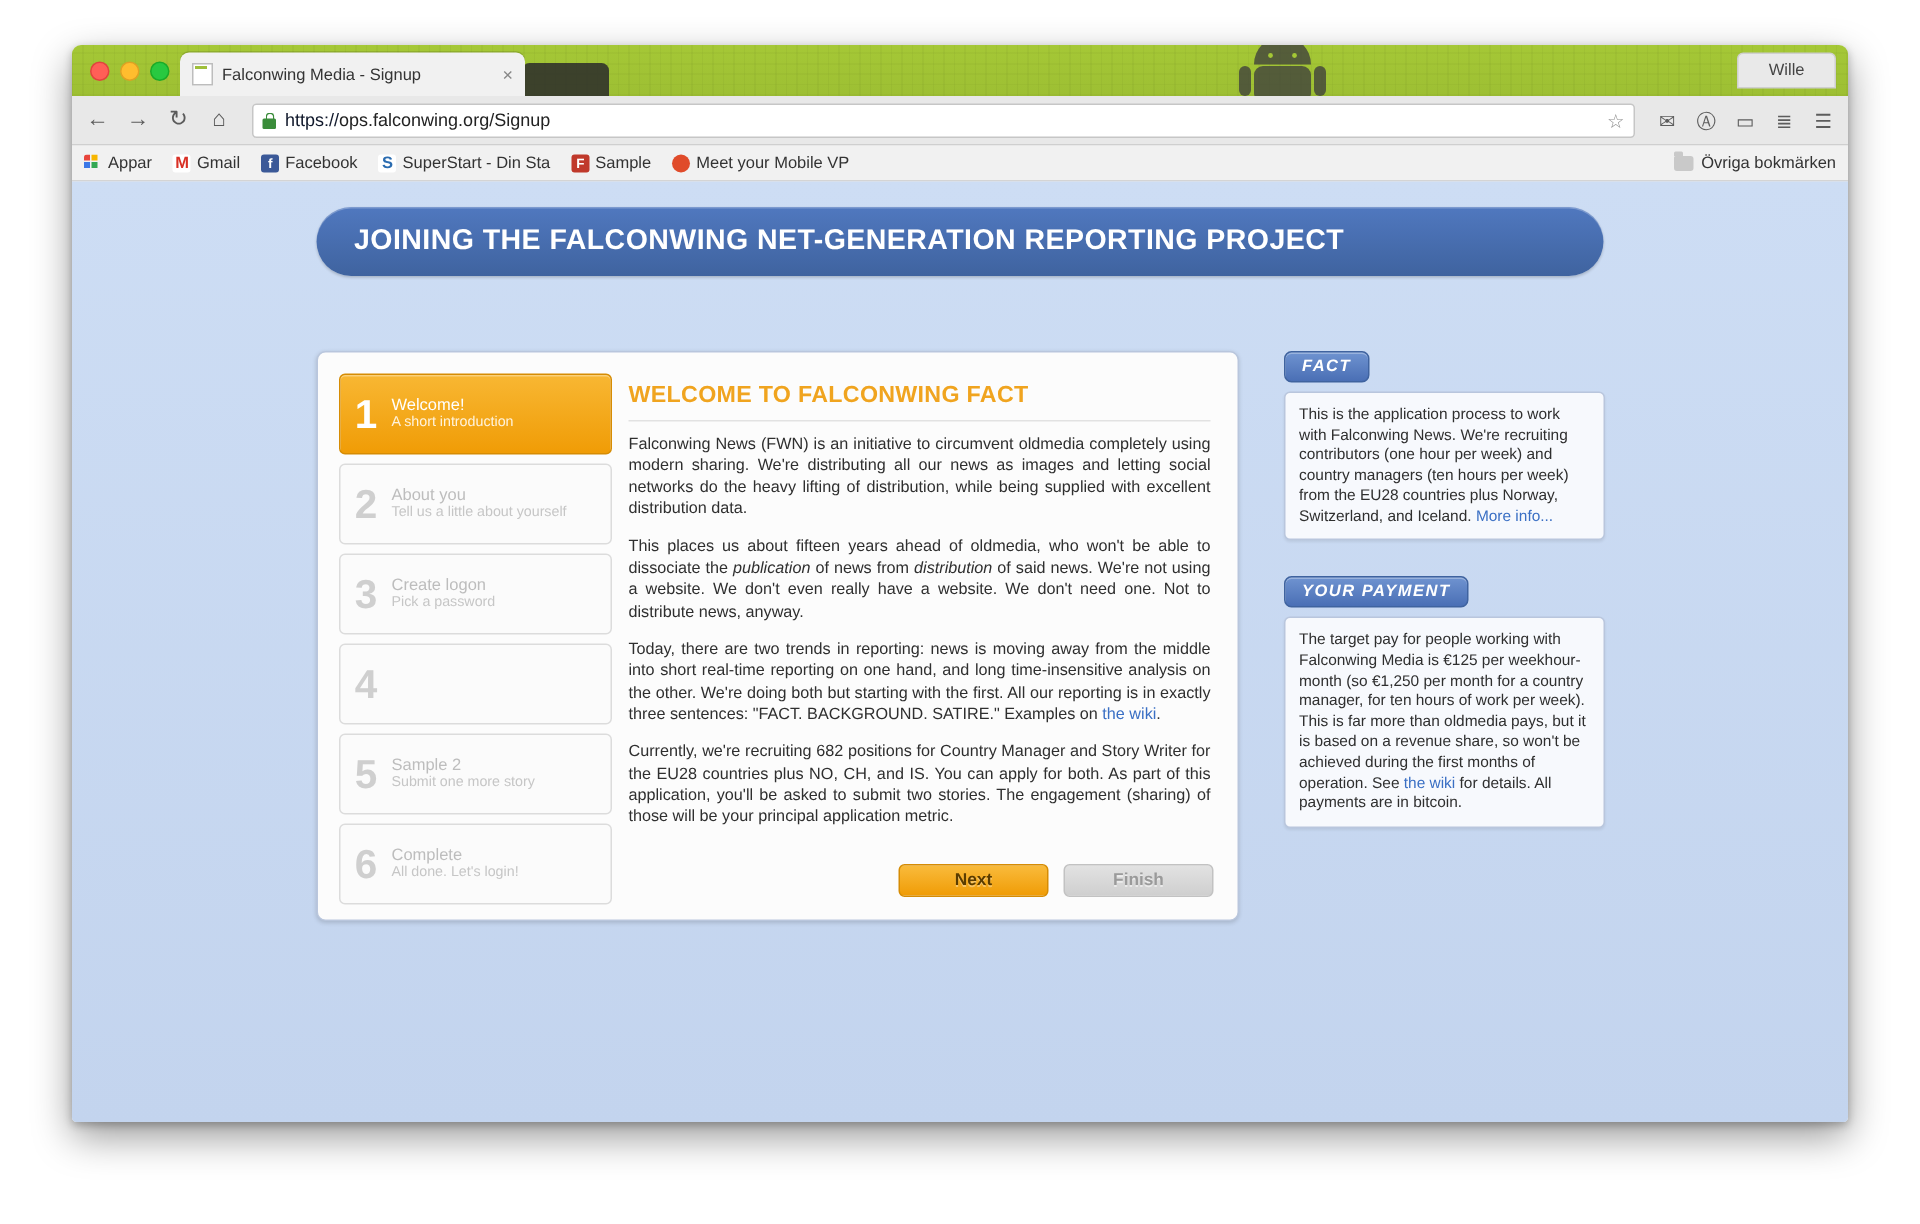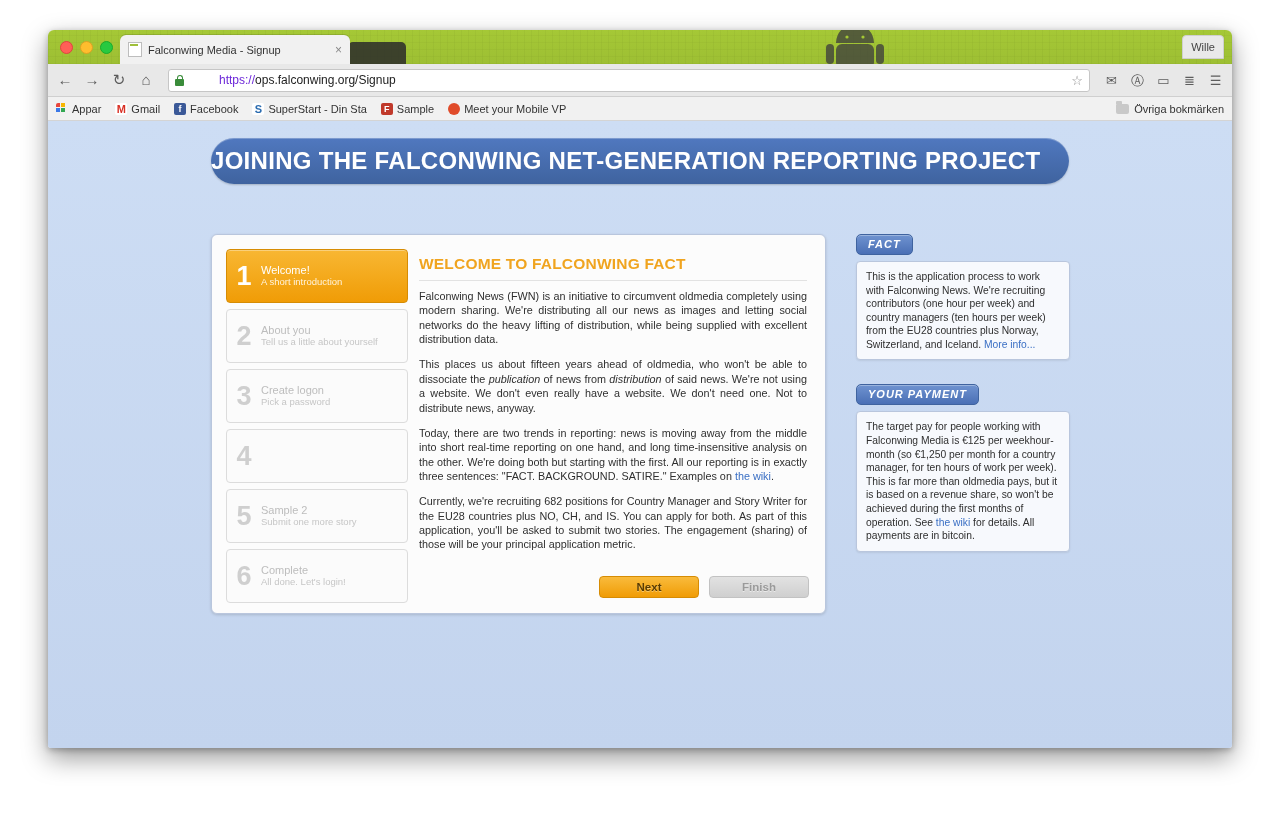--- a/index.html
+++ b/index.html
@@ -117,21 +117,21 @@
     position: absolute;
     left: 742px; top: 0px;
     width: 130px; height: 34px;
     z-index: 2;
     opacity: .9;
   }
   .user-badge {
     position: absolute;
     right: 8px; top: 5px;
     height: 22px;
-    padding: 0 8px;
+    padding: 0 20px;
     background: #e9e9e9;
     border: 1px solid #cfcfcf;
     border-radius: 4px 4px 0 0;
     font-size: 11px;
     color: #444;
     display: flex;
     align-items: center;
     z-index: 5;
   }
 
@@ -187,21 +187,21 @@
     width: 9px; height: 7px;
     background: #3a8c3a;
     border-radius: 1px;
   }
   .url-text {
     font-size: 12px;
     color: #222;
     white-space: nowrap;
     overflow: hidden;
   }
-  .url-text .scheme { color: #6d28d9; margin-left: 29px; }
+  .url-text .scheme { color: #0f172a; }
   .star-icon {
     font-size: 13px;
     color: #8d8d8d;
     margin-left: auto;
     padding-left: 6px;
   }
   .tb-icon {
     width: 17px; height: 17px;
     flex: 0 0 auto;
     color: #5d5d5d;
@@ -284,22 +284,23 @@
     height: 46px;
     background: #4a6fb5;
     background: linear-gradient(#5078bf, #3f639f);
     border-radius: 23px;
     display: flex;
     align-items: center;
     box-shadow: inset 0 1px 0 rgba(255,255,255,.25), 0 1px 2px rgba(0,0,0,.2);
   }
   .page-banner h1 {
     margin: 0;
+    padding-left: 25px;
     color: #ffffff;
-    font-size: 24px;
+    font-size: 19px;
     font-weight: bold;
     letter-spacing: .3px;
   }
 
   
   .card {
     position: absolute;
     left: 163px;
     top: 113px;
     width: 613px;

